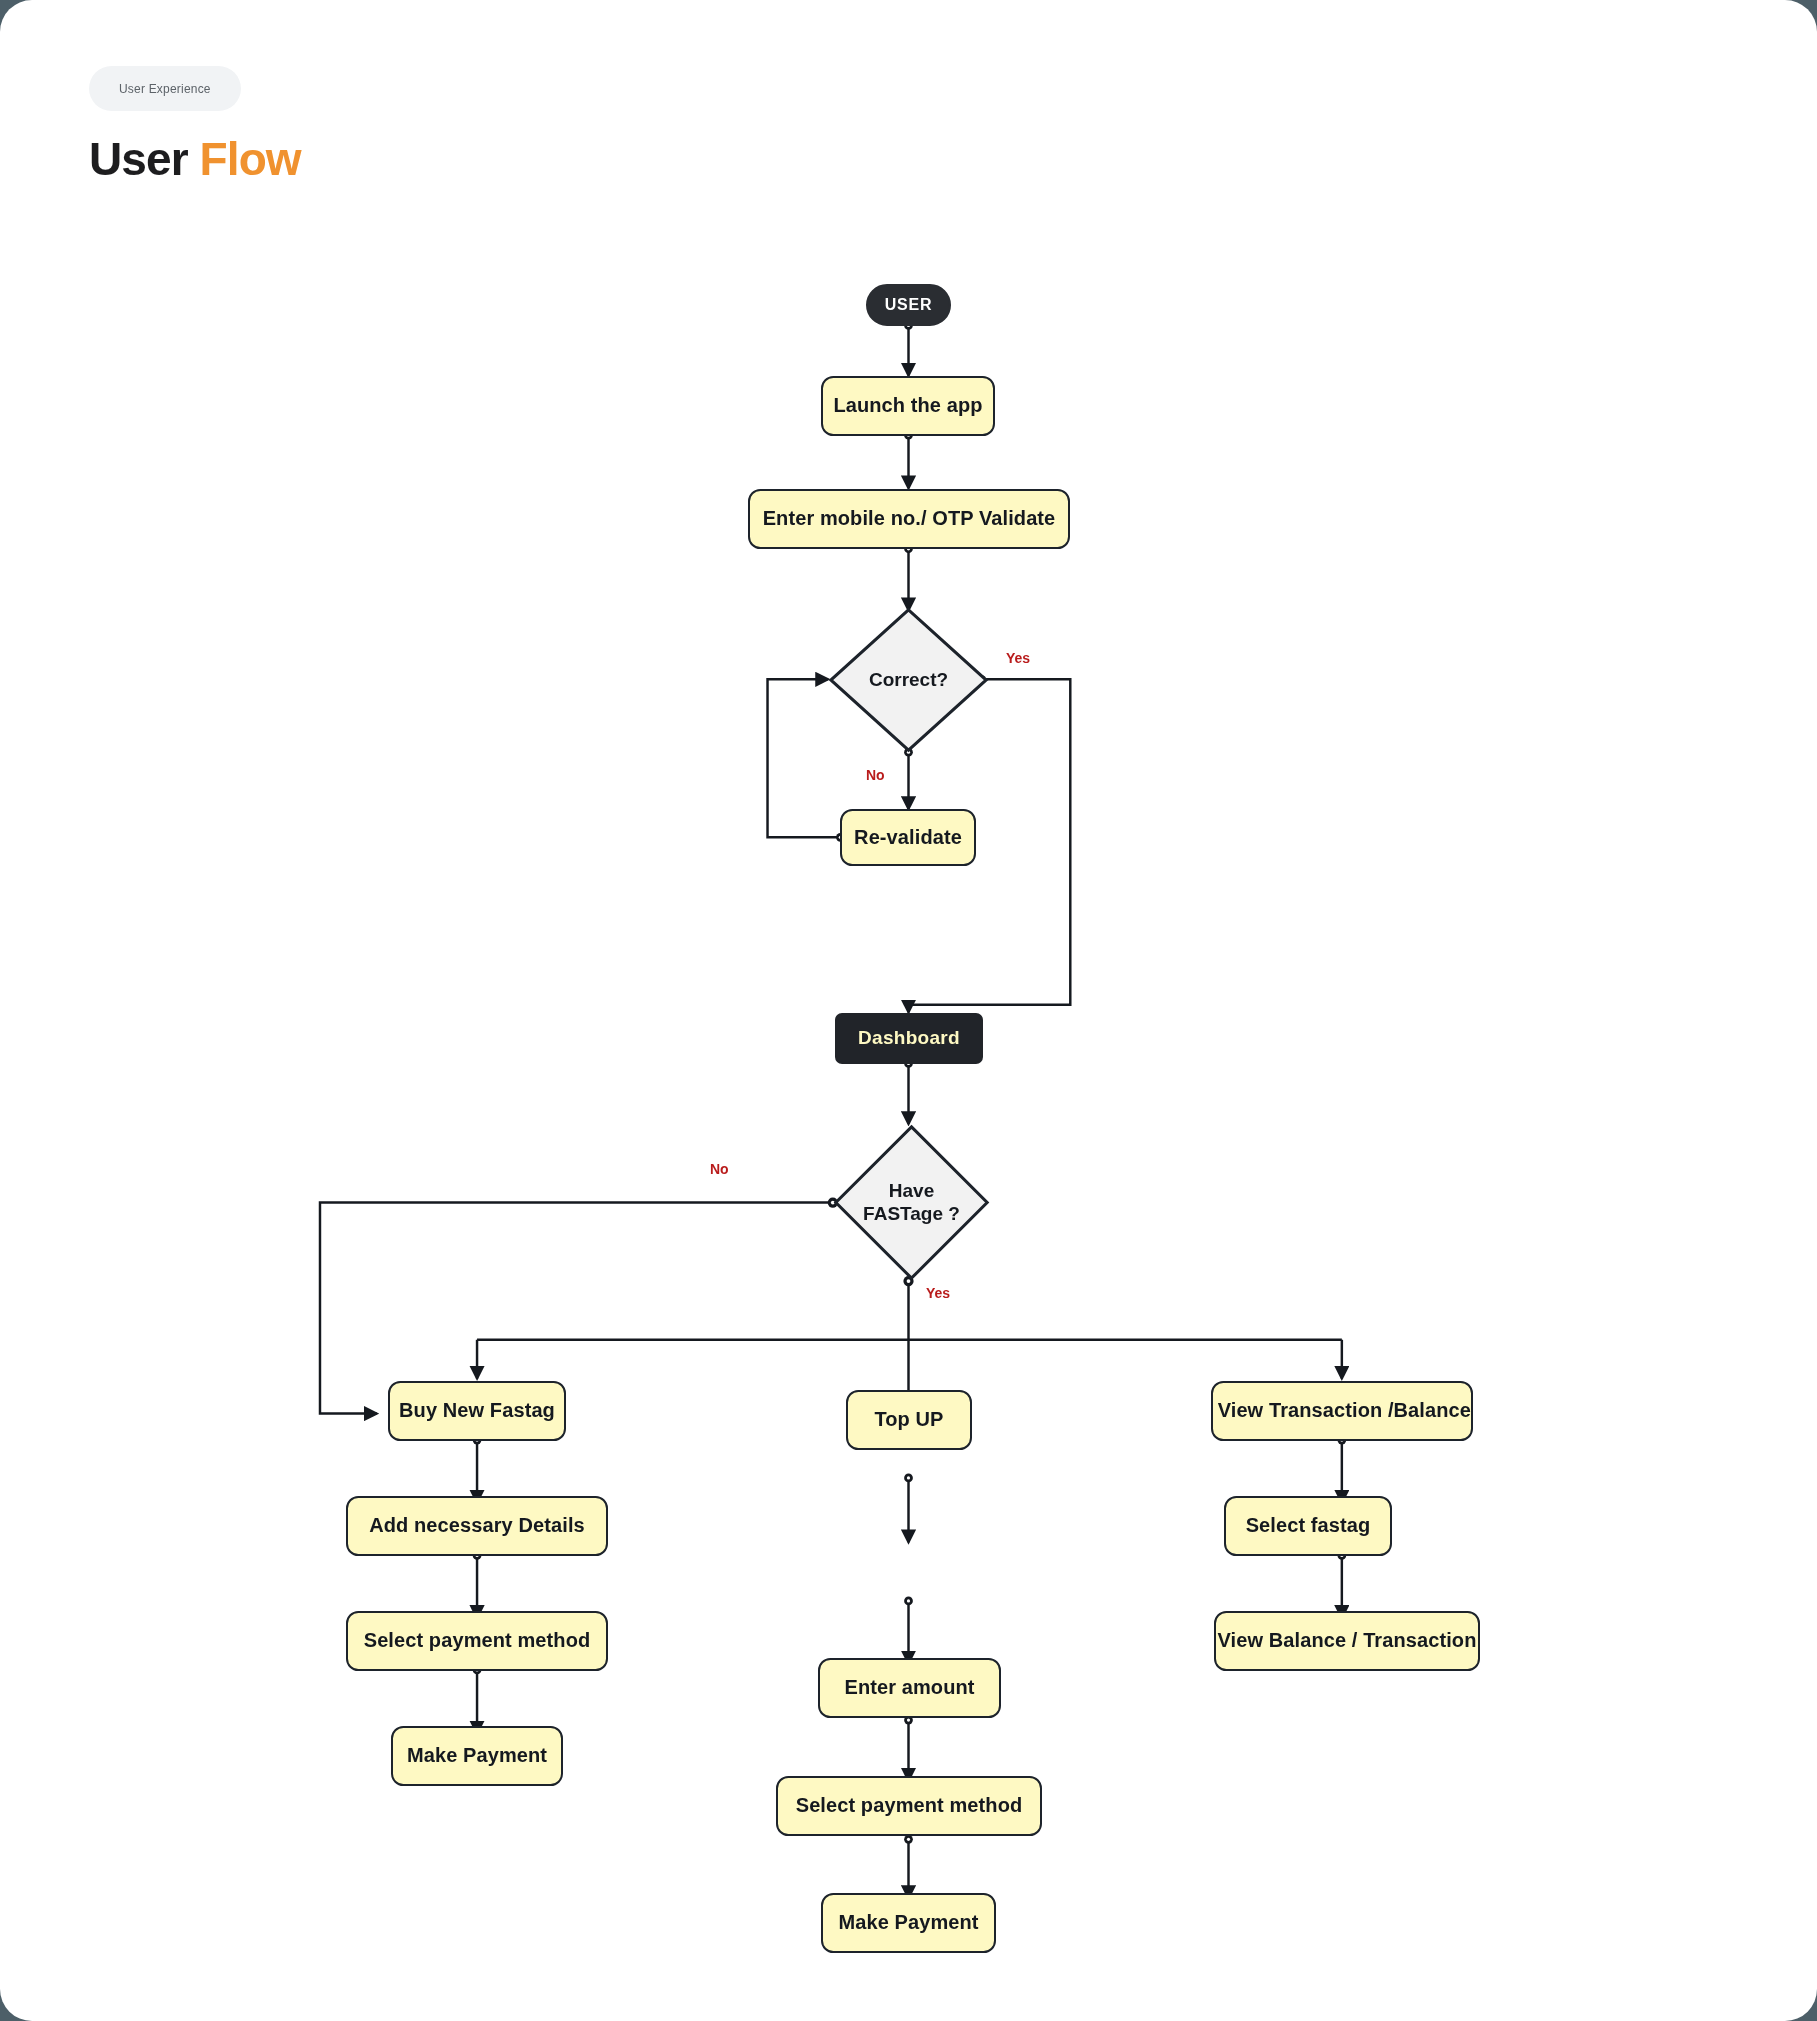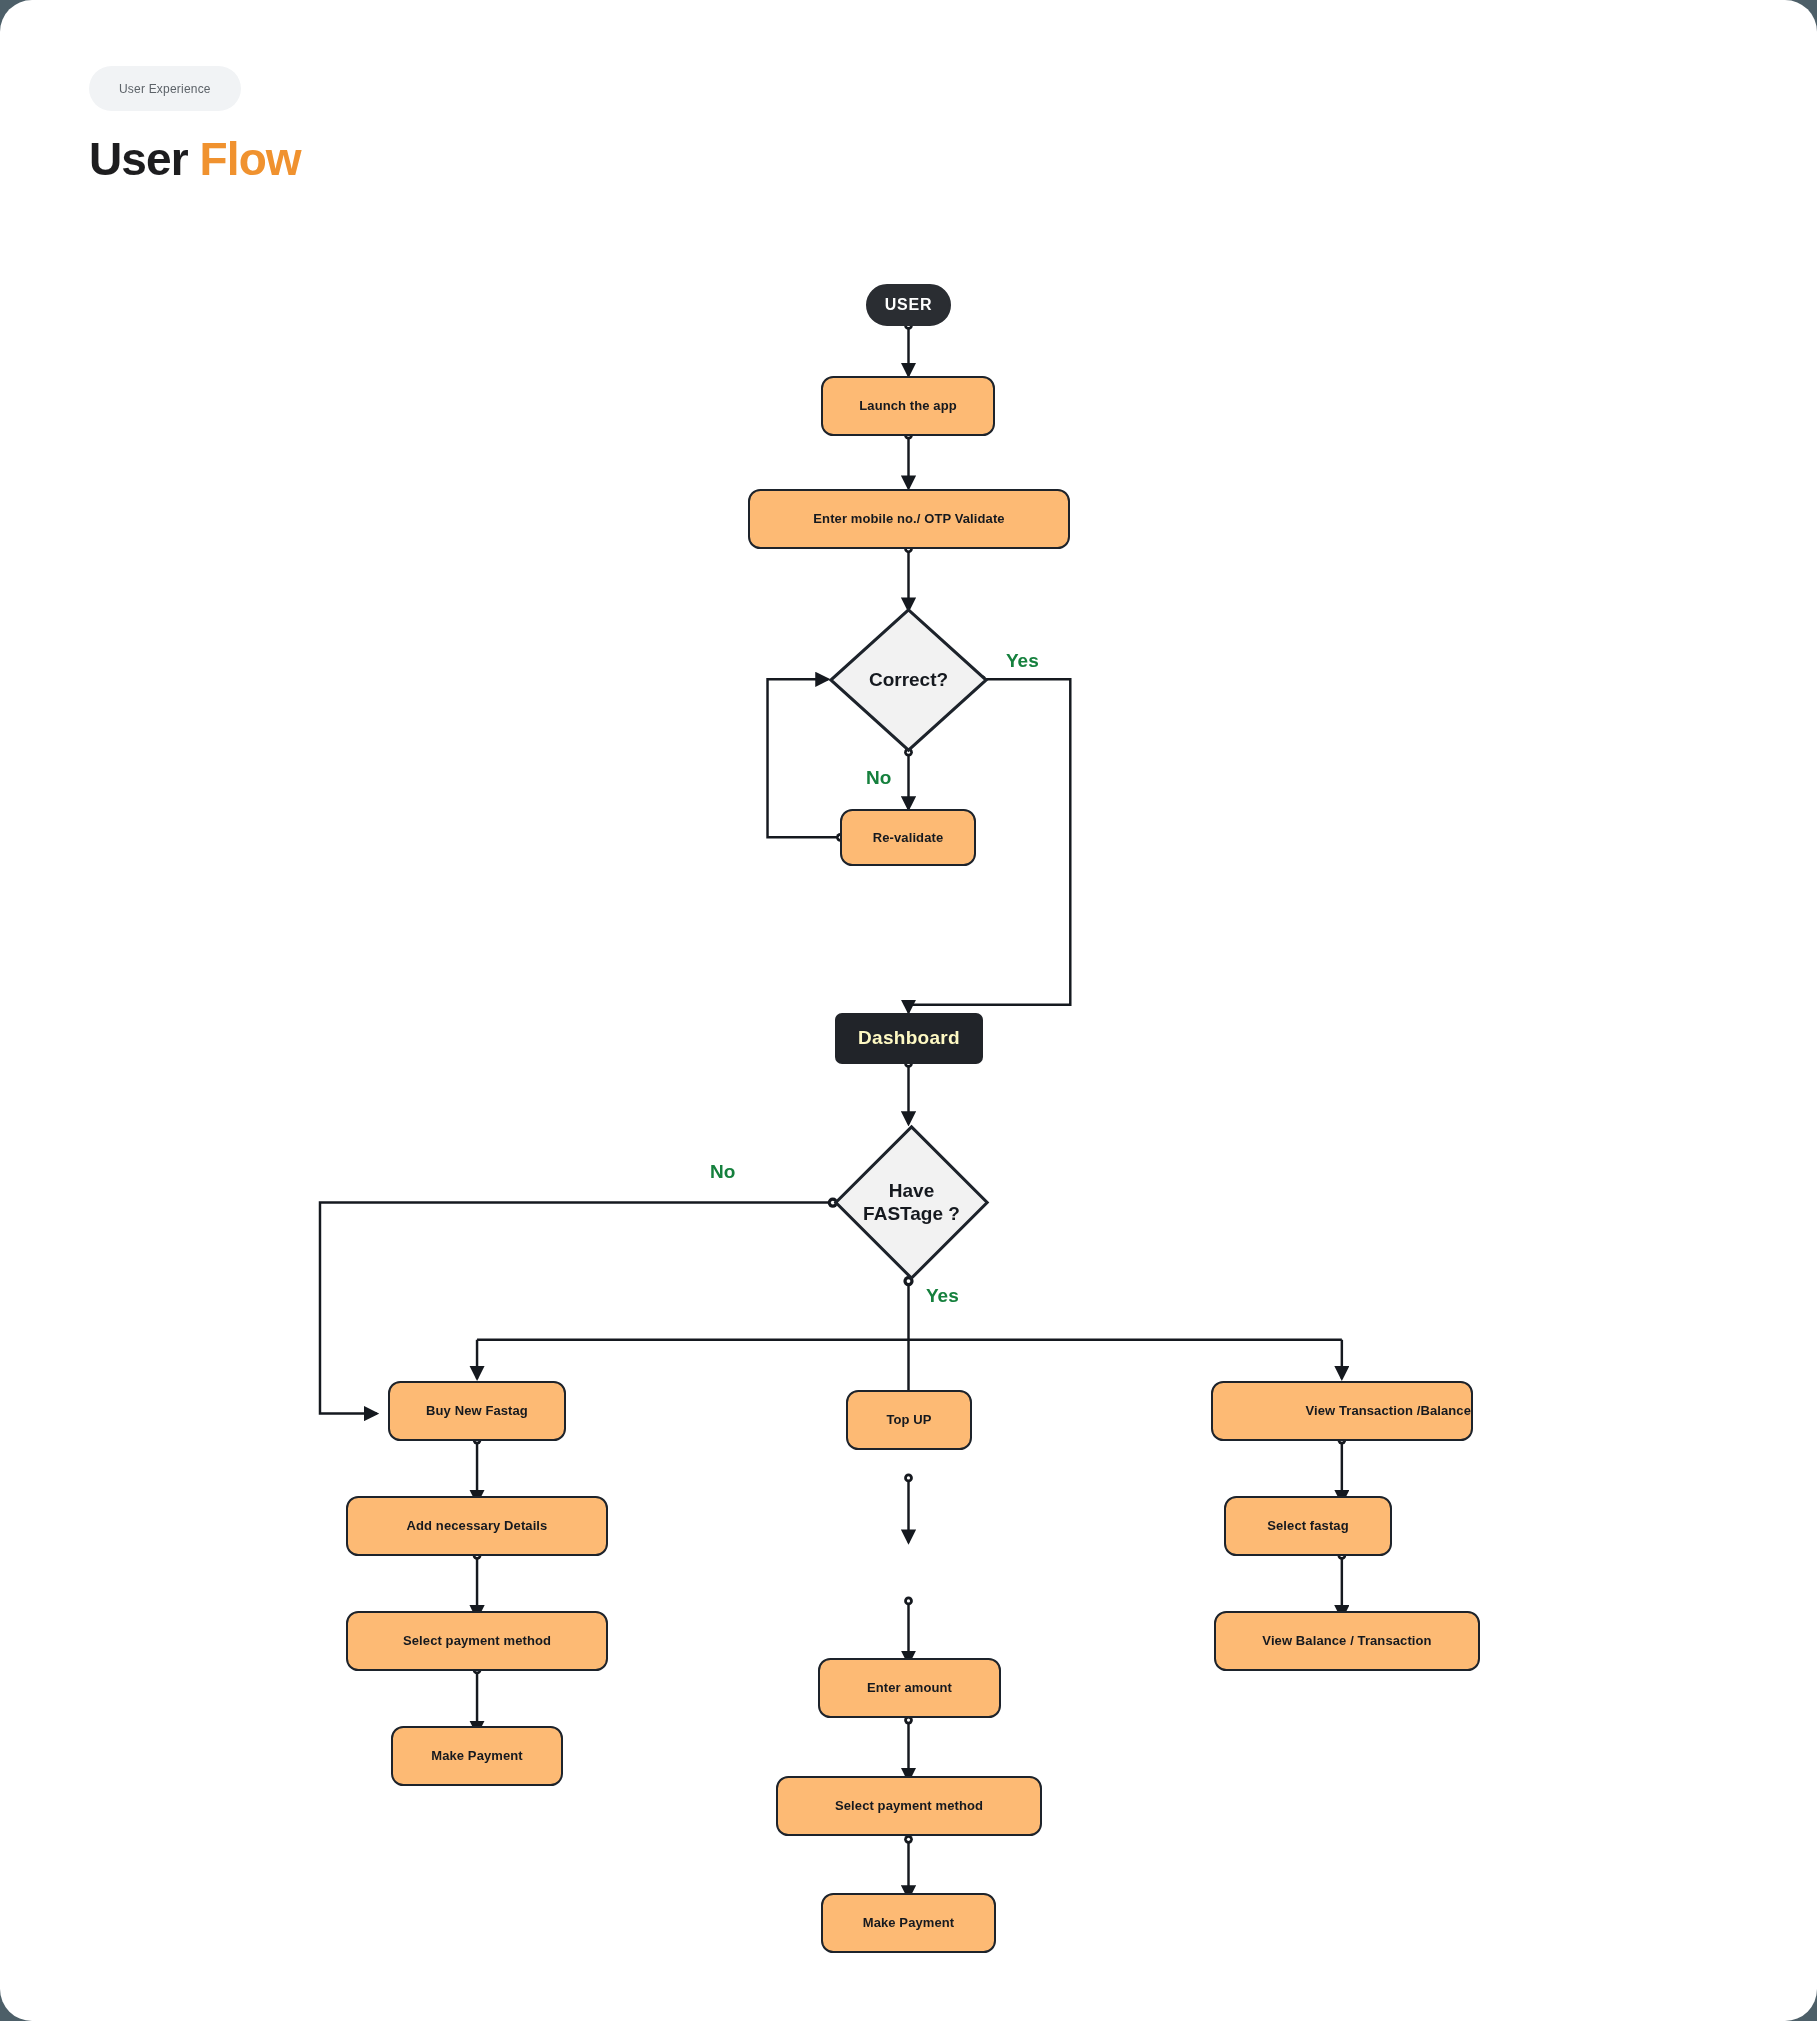--- a/index.html
+++ b/index.html
@@ -71,25 +71,25 @@
     position: absolute;
     box-sizing: border-box;
     display: flex;
     align-items: center;
     justify-content: center;
     text-align: center;
     line-height: 1.18;
     white-space: pre-line;
   }
   .node.process {
-    background: #fdba74;
+    background: #fef9c3;
     border: 2.3px solid #1d232b;
     border-radius: 12.3px;
     color: #15191f;
-    font-size: 13px;
+    font-size: 20px;
     font-weight: 600;
     letter-spacing: 0.1px;
   }
   .node.terminal {
     background: #212429;
     border: 2.3px solid #212429;
     border-radius: 7px;
     color: #fef9c3;
     font-size: 19px;
     font-weight: 700;
@@ -119,23 +119,23 @@
     position: relative;
     z-index: 2;
     font-size: 19px;
     font-weight: 600;
     color: #15191f;
     line-height: 1.2;
     white-space: pre-line;
   }
   .edge-label {
     position: absolute;
-    font-size: 19px;
+    font-size: 14px;
     font-weight: 600;
-    color: #15803d;
+    color: #b91c1c;
     white-space: nowrap;
   }
 </style>
 </head>
 <body>
 
 <div id="card">
 
   <div id="badge">User Experience</div>
 

